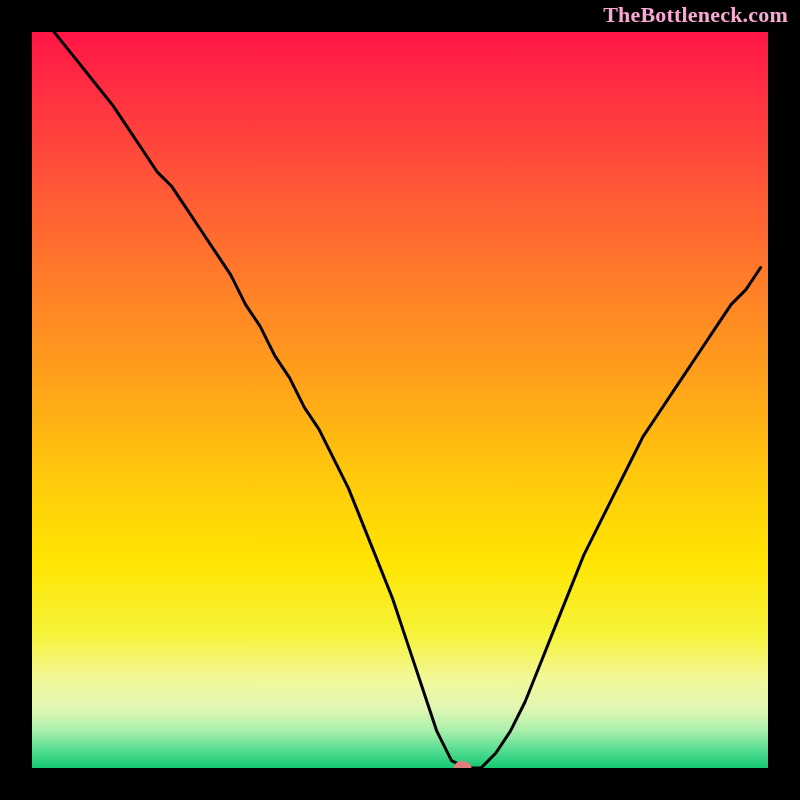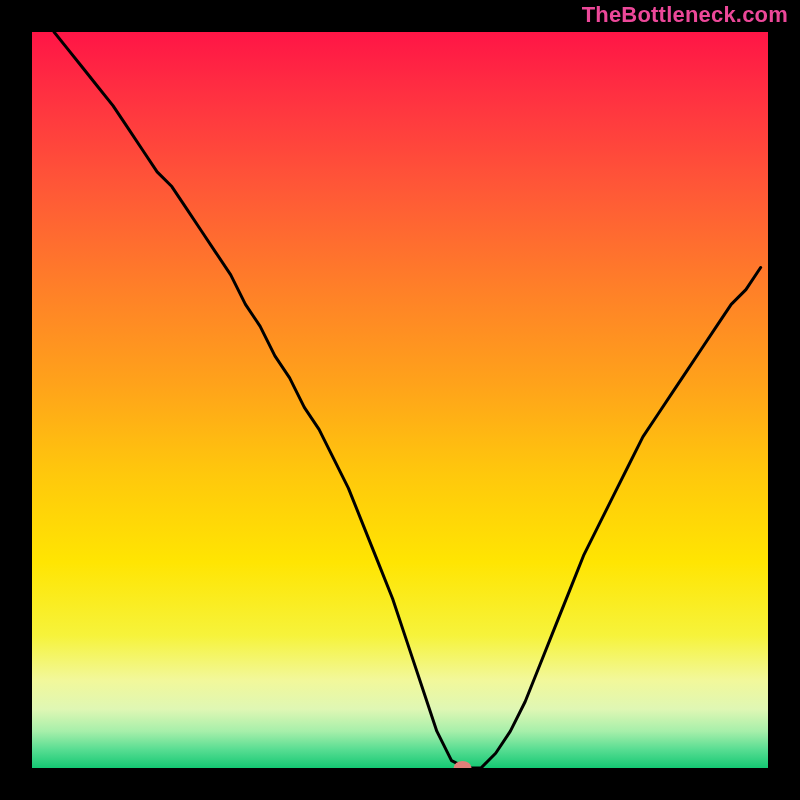--- a/index.html
+++ b/index.html
@@ -18,24 +18,24 @@
   svg {
     display: block;
     position: absolute;
     top: 0;
     left: 0;
   }
   .watermark {
     position: absolute;
     top: 2px;
     right: 12px;
-    font-family: Liberation Sans, sans-serif;
+    font-family: Liberation Serif, serif;
     font-size: 22px;
     font-weight: 600;
-    color: #ec4899;
+    color: #f9a8d4;
     letter-spacing: 0.2px;
   }
 </style>
 </head>
 <body>
 
 <div class="container">
 
   <svg id="chart-svg" width="800" height="800" viewBox="0 0 800 800">
     <defs>

